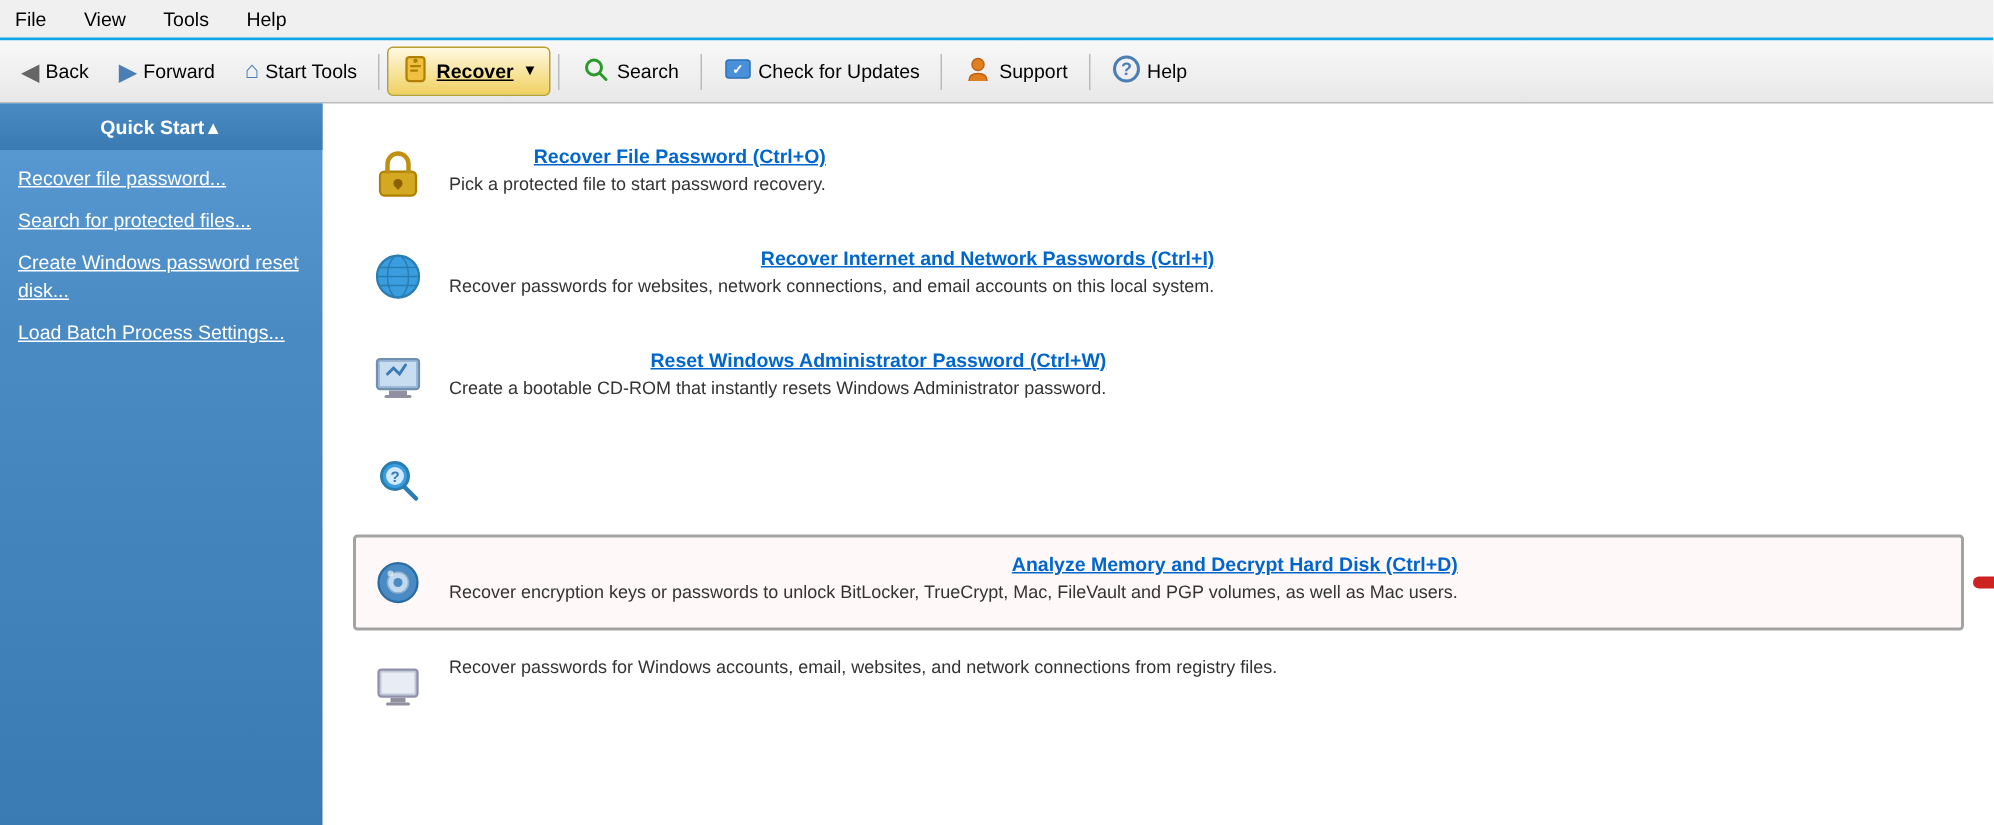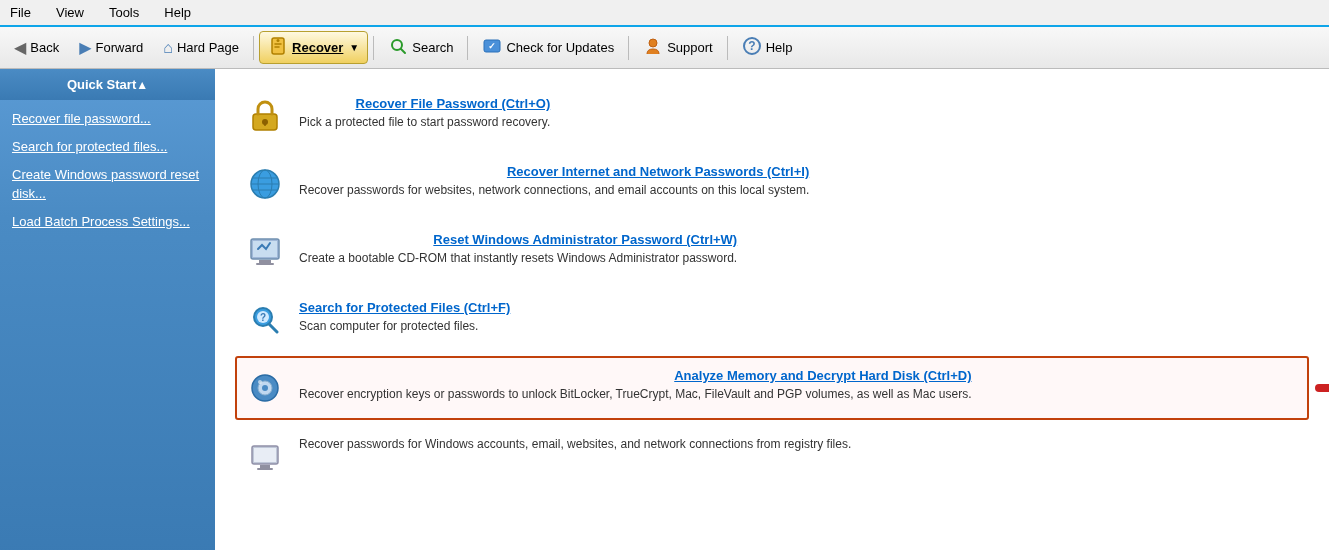--- a/index.html
+++ b/index.html
@@ -81,21 +81,21 @@
       display: flex;
       align-items: flex-start;
       gap: 14px;
       padding: 10px 8px;
       margin-bottom: 4px;
       border: 2px solid transparent;
       border-radius: 3px;
       cursor: pointer;
     }
     .content-item.highlighted {
-      border: 2px solid #c2410c;
+      border: 2px solid #a3a3a3;
       background: #fff8f8;
     }
     .item-icon {
       width: 40px;
       height: 40px;
       flex-shrink: 0;
       display: flex;
       align-items: center;
       justify-content: center;
     }
@@ -128,21 +128,21 @@
   <button class="toolbar-btn">
     <span style="color:#666; font-size:16px;">◀</span>
     <span>Back</span>
   </button>
   <button class="toolbar-btn">
     <span style="color:#4a7eb5; font-size:16px;">▶</span>
     <span>Forward</span>
   </button>
   <button class="toolbar-btn">
     <span style="color:#4a7eb5; font-size:16px;">⌂</span>
-    <span>Hard Page</span>
+    <span>Start Tools</span>
   </button>
   <div class="toolbar-separator"></div>
   <button class="toolbar-btn" style="background:linear-gradient(to bottom,#fff9e0,#f0d060); border:1px solid #b8a030; border-radius:4px;">
     <span>
       <svg width="20" height="20" viewBox="0 0 20 20">
           <rect x="4" y="2" width="12" height="16" rx="2" fill="#f0c040" stroke="#b08000" stroke-width="1.5"></rect>
           <path d="M7 8 h6 M7 11 h4" stroke="#b08000" stroke-width="1.5" stroke-linecap="round"></path>
           <circle cx="10" cy="4.5" r="1.5" fill="#b08000"></circle>
         </svg>
     </span>
@@ -256,24 +256,20 @@
     </div>
 
     <div class="content-item">
       <div class="item-icon">
         <svg width="36" height="36" viewBox="0 0 36 36">
           <circle cx="16" cy="15" r="9" fill="#3a9de0" stroke="#2a7db0" stroke-width="2"></circle>
           <circle cx="16" cy="15" r="6" fill="#d0eaff"></circle>
           <line x1="22" y1="22" x2="30" y2="30" stroke="#2a7db0" stroke-width="3" stroke-linecap="round"></line>
           <text x="16" y="19" text-anchor="middle" fill="#3a7ab5" font-size="10" font-weight="bold">?</text>
         </svg>
-      </div>
-      <div class="item-text">
-        <div class="item-title">Search for Protected Files (Ctrl+F)</div>
-        <div class="item-desc">Scan computer for protected files.</div>
       </div>
     </div>
 
     <div style="position:relative;">
       <div class="content-item highlighted">
         <div class="item-icon">
           <svg width="36" height="36" viewBox="0 0 36 36">
             <circle cx="18" cy="18" r="13" fill="#4a8bc4" stroke="#2a6ba4" stroke-width="1.5"></circle>
             <circle cx="18" cy="18" r="7" fill="#c0d8f0" stroke="#8ab0d0" stroke-width="1"></circle>
             <circle cx="18" cy="18" r="3" fill="#4a8bc4"></circle>

